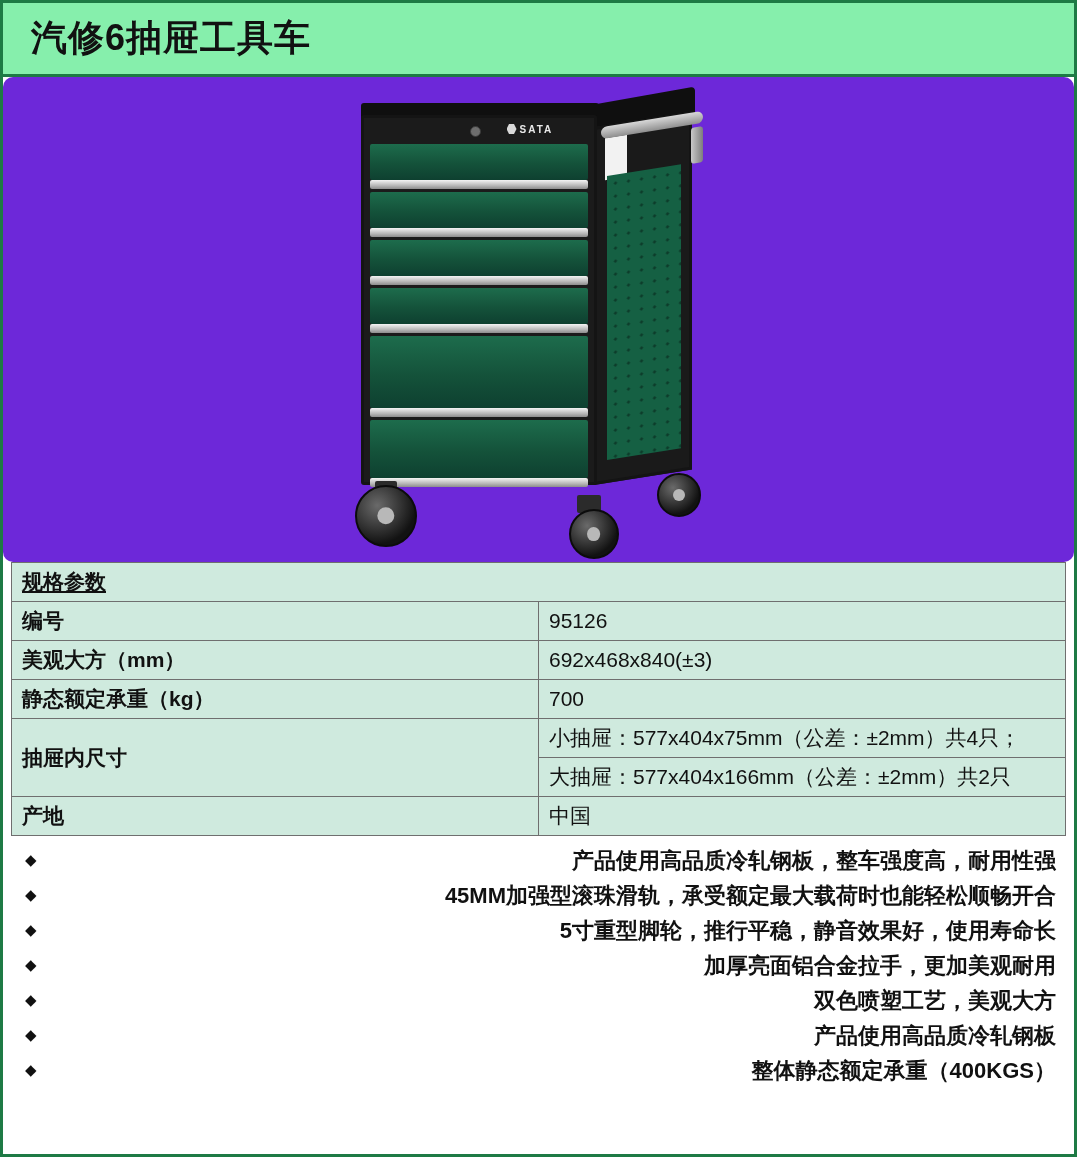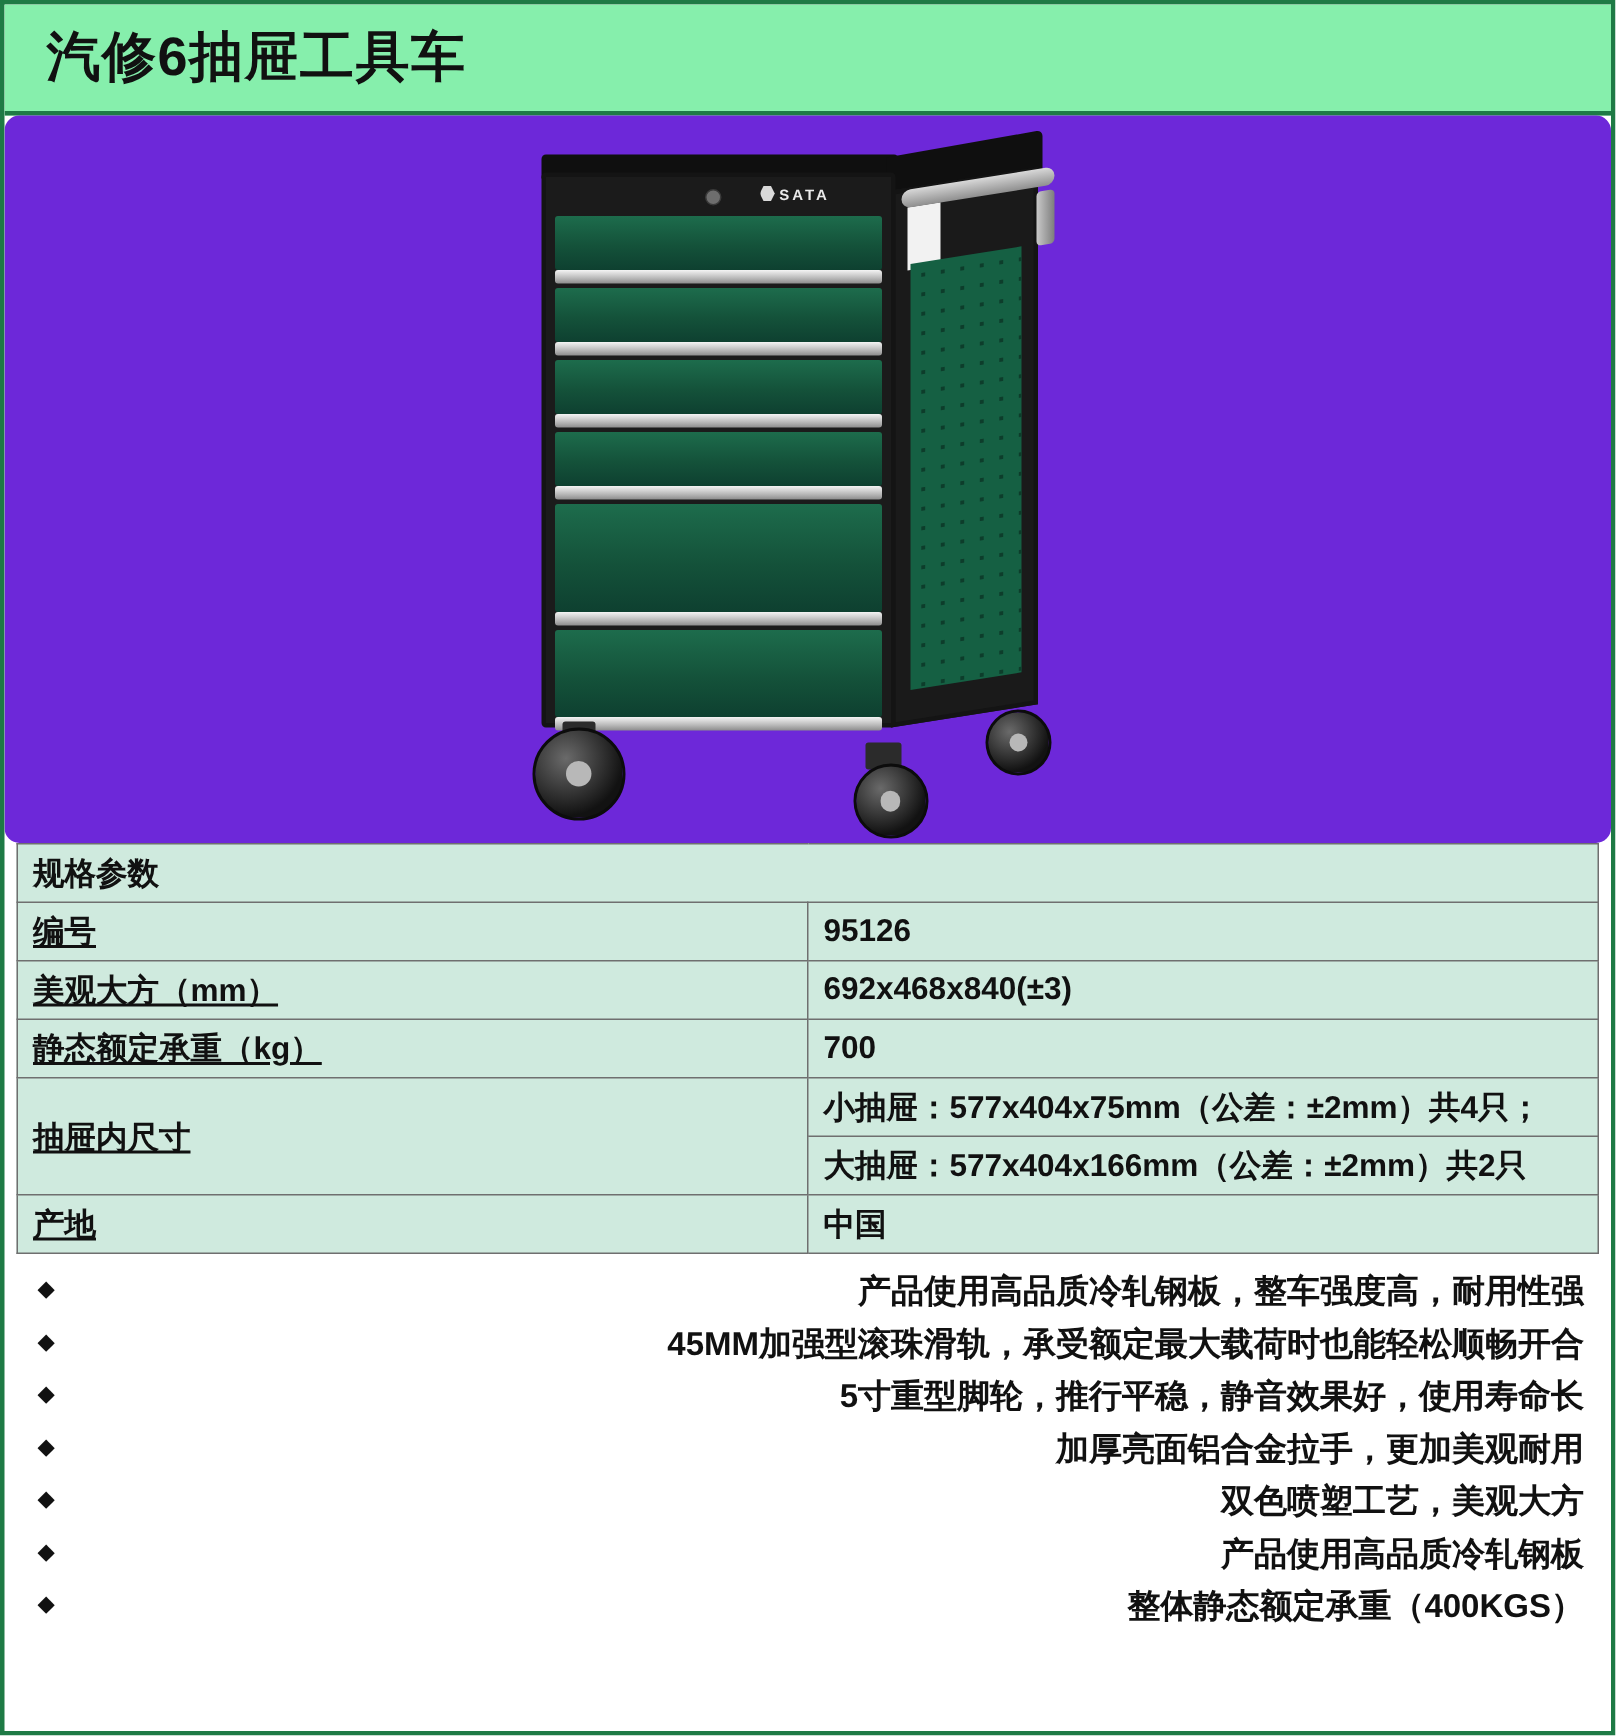--- a/index.html
+++ b/index.html
@@ -217,28 +217,28 @@
     border: 1px solid #6f6f6f;
     padding: 5px 10px;
     font-size: 21px;
     color: #111;
     height: 34px;
     box-sizing: border-box;
   }
   td.hdr {
     font-weight: bold;
     font-size: 22px;
+    text-decoration: underline;
   }
   td.lbl {
     width: 300px;
     font-weight: bold;
-    text-decoration: underline;
   }
   td.val {
-    font-weight: bold;
+    font-weight: normal;
   }
   
   .features {
     padding: 14px 18px 0 22px;
   }
   .feature {
     display: flex;
     align-items: flex-start;
     font-size: 22px;
     color: #111;

